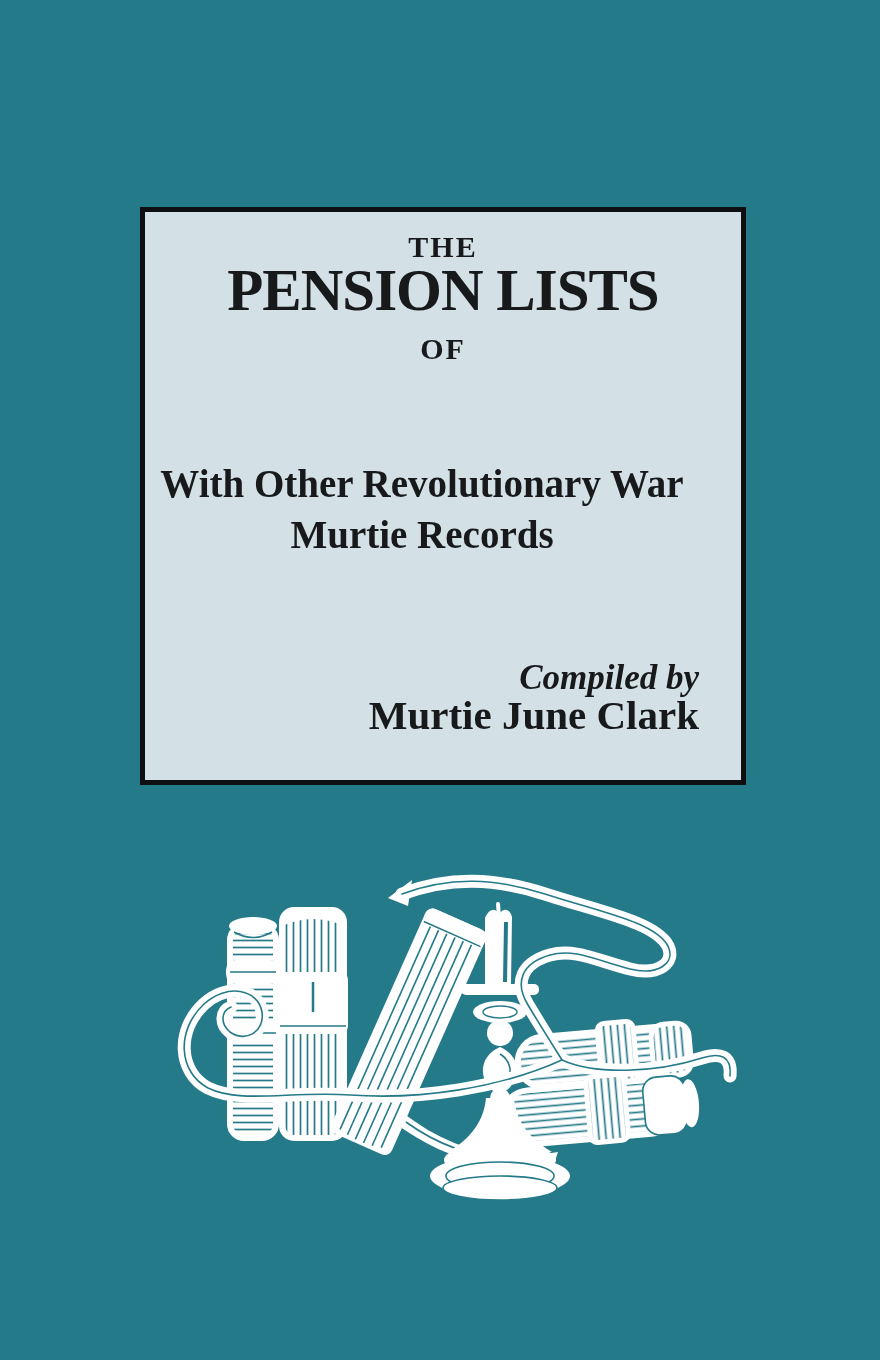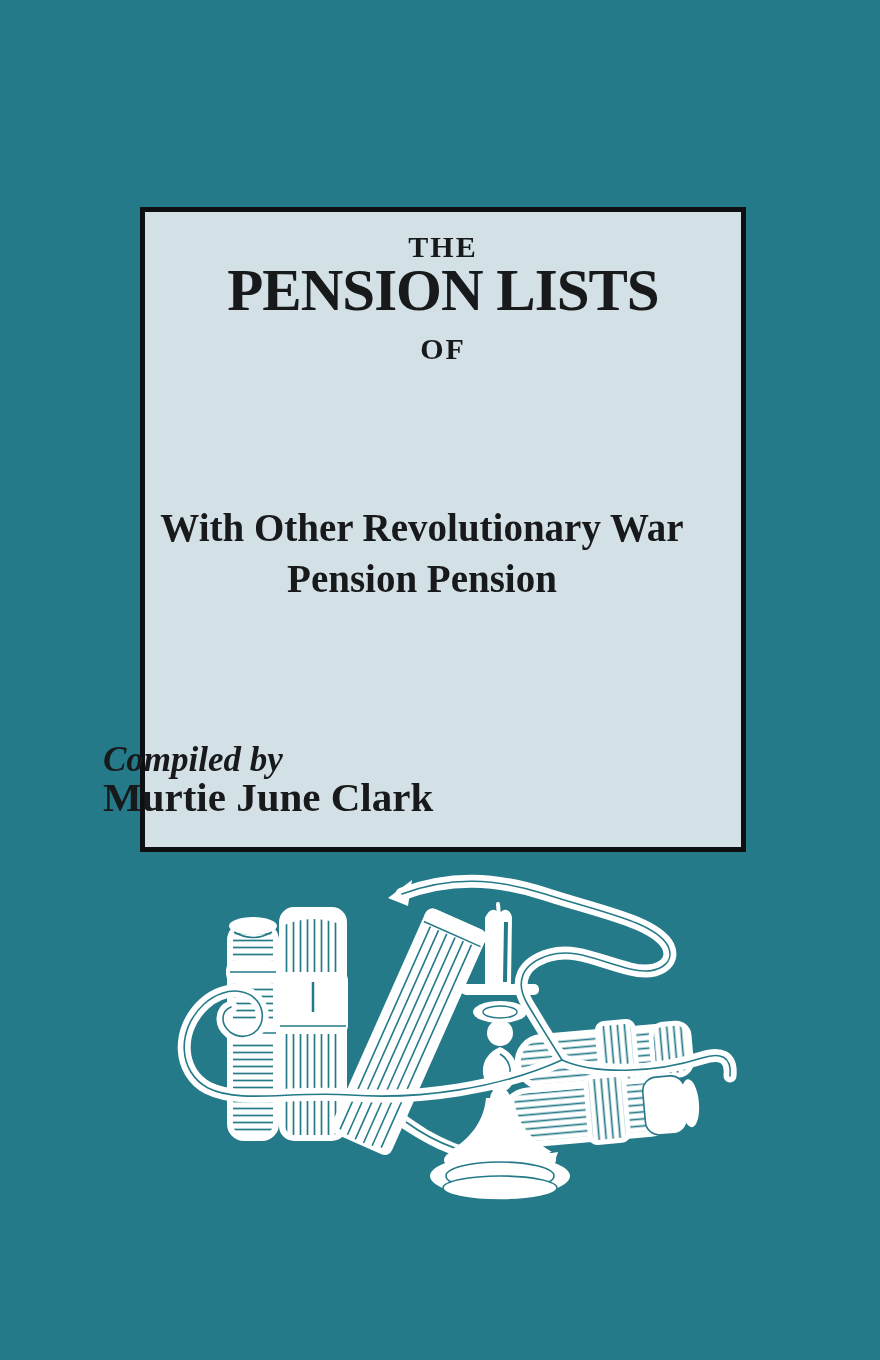--- a/index.html
+++ b/index.html
@@ -3,50 +3,50 @@
 <meta charset="utf-8">
 <style>
   html,body{margin:0;padding:0;}
   body{
     width:880px;height:1360px;
     background:#257A89;
     position:relative;overflow:hidden;
     font-family:"Liberation Serif","DejaVu Serif",serif;
   }
   .panel{
-    position:absolute;left:140px;top:207px;width:606px;height:645px;
+    position:absolute;left:140px;top:207px;width:606px;height:578px;
     box-sizing:border-box;
     background:#D3E0E5;
     border:5px solid #0D0F10;
     color:#17191B;
   }
   .tline{position:absolute;left:0;width:100%;text-align:center;line-height:1;white-space:nowrap;}
   .kicker{top:20px;font-size:30px;font-weight:bold;letter-spacing:2px;}
   .title{top:49px;font-size:59px;font-weight:bold;letter-spacing:-1px;}
   .of{top:122px;font-size:30px;font-weight:bold;letter-spacing:2px;}
   .years{top:151px;font-size:61px;font-weight:bold;}
-  .subtitle{top:247px;font-size:39px;font-weight:bold;line-height:1.3;left:-21px;white-space:normal;margin-top:44px;}
-  .byline{position:absolute;bottom:29px;left:-42px;width:100%;text-align:left;color:#17191B;}
+  .subtitle{top:247px;font-size:39px;font-weight:bold;line-height:1.3;left:-21px;white-space:normal;}
+  .byline{position:absolute;bottom:44px;left:-42px;width:100%;text-align:right;color:#17191B;}
   .compiled{font-size:35px;font-style:italic;font-weight:600;line-height:1;}
   .author{font-size:41px;font-weight:bold;line-height:1;margin-top:0;}
   .art{position:absolute;left:150px;top:860px;width:590px;height:365px;}
   .ribbon{fill:none;stroke:#FFFFFF;stroke-width:13;stroke-linecap:round;}
   .ribline{fill:none;stroke:#257A89;stroke-width:1.6;stroke-linecap:round;}
   .detail{fill:none;stroke:#257A89;stroke-width:1.6;}
 </style>
 </head>
 <body>
 
 <div class="panel">
   <div class="tline kicker">THE</div>
   <div class="tline of">OF</div>
   <div class="tline title">PENSION LISTS</div>
   <div class="tline subtitle">
     <span>With Other Revolutionary War</span><br>
-    <span>Pension Pension</span>
+    <span>Murtie Records</span>
   </div>
   <div class="byline">
     <div class="compiled">Compiled by</div>
     <div class="author">Murtie June Clark</div>
   </div>
 </div>
 
 <svg class="art" viewBox="0 0 590 365" aria-hidden="true">
   <defs>
     <pattern id="hatchH" width="7" height="7" patternUnits="userSpaceOnUse">

